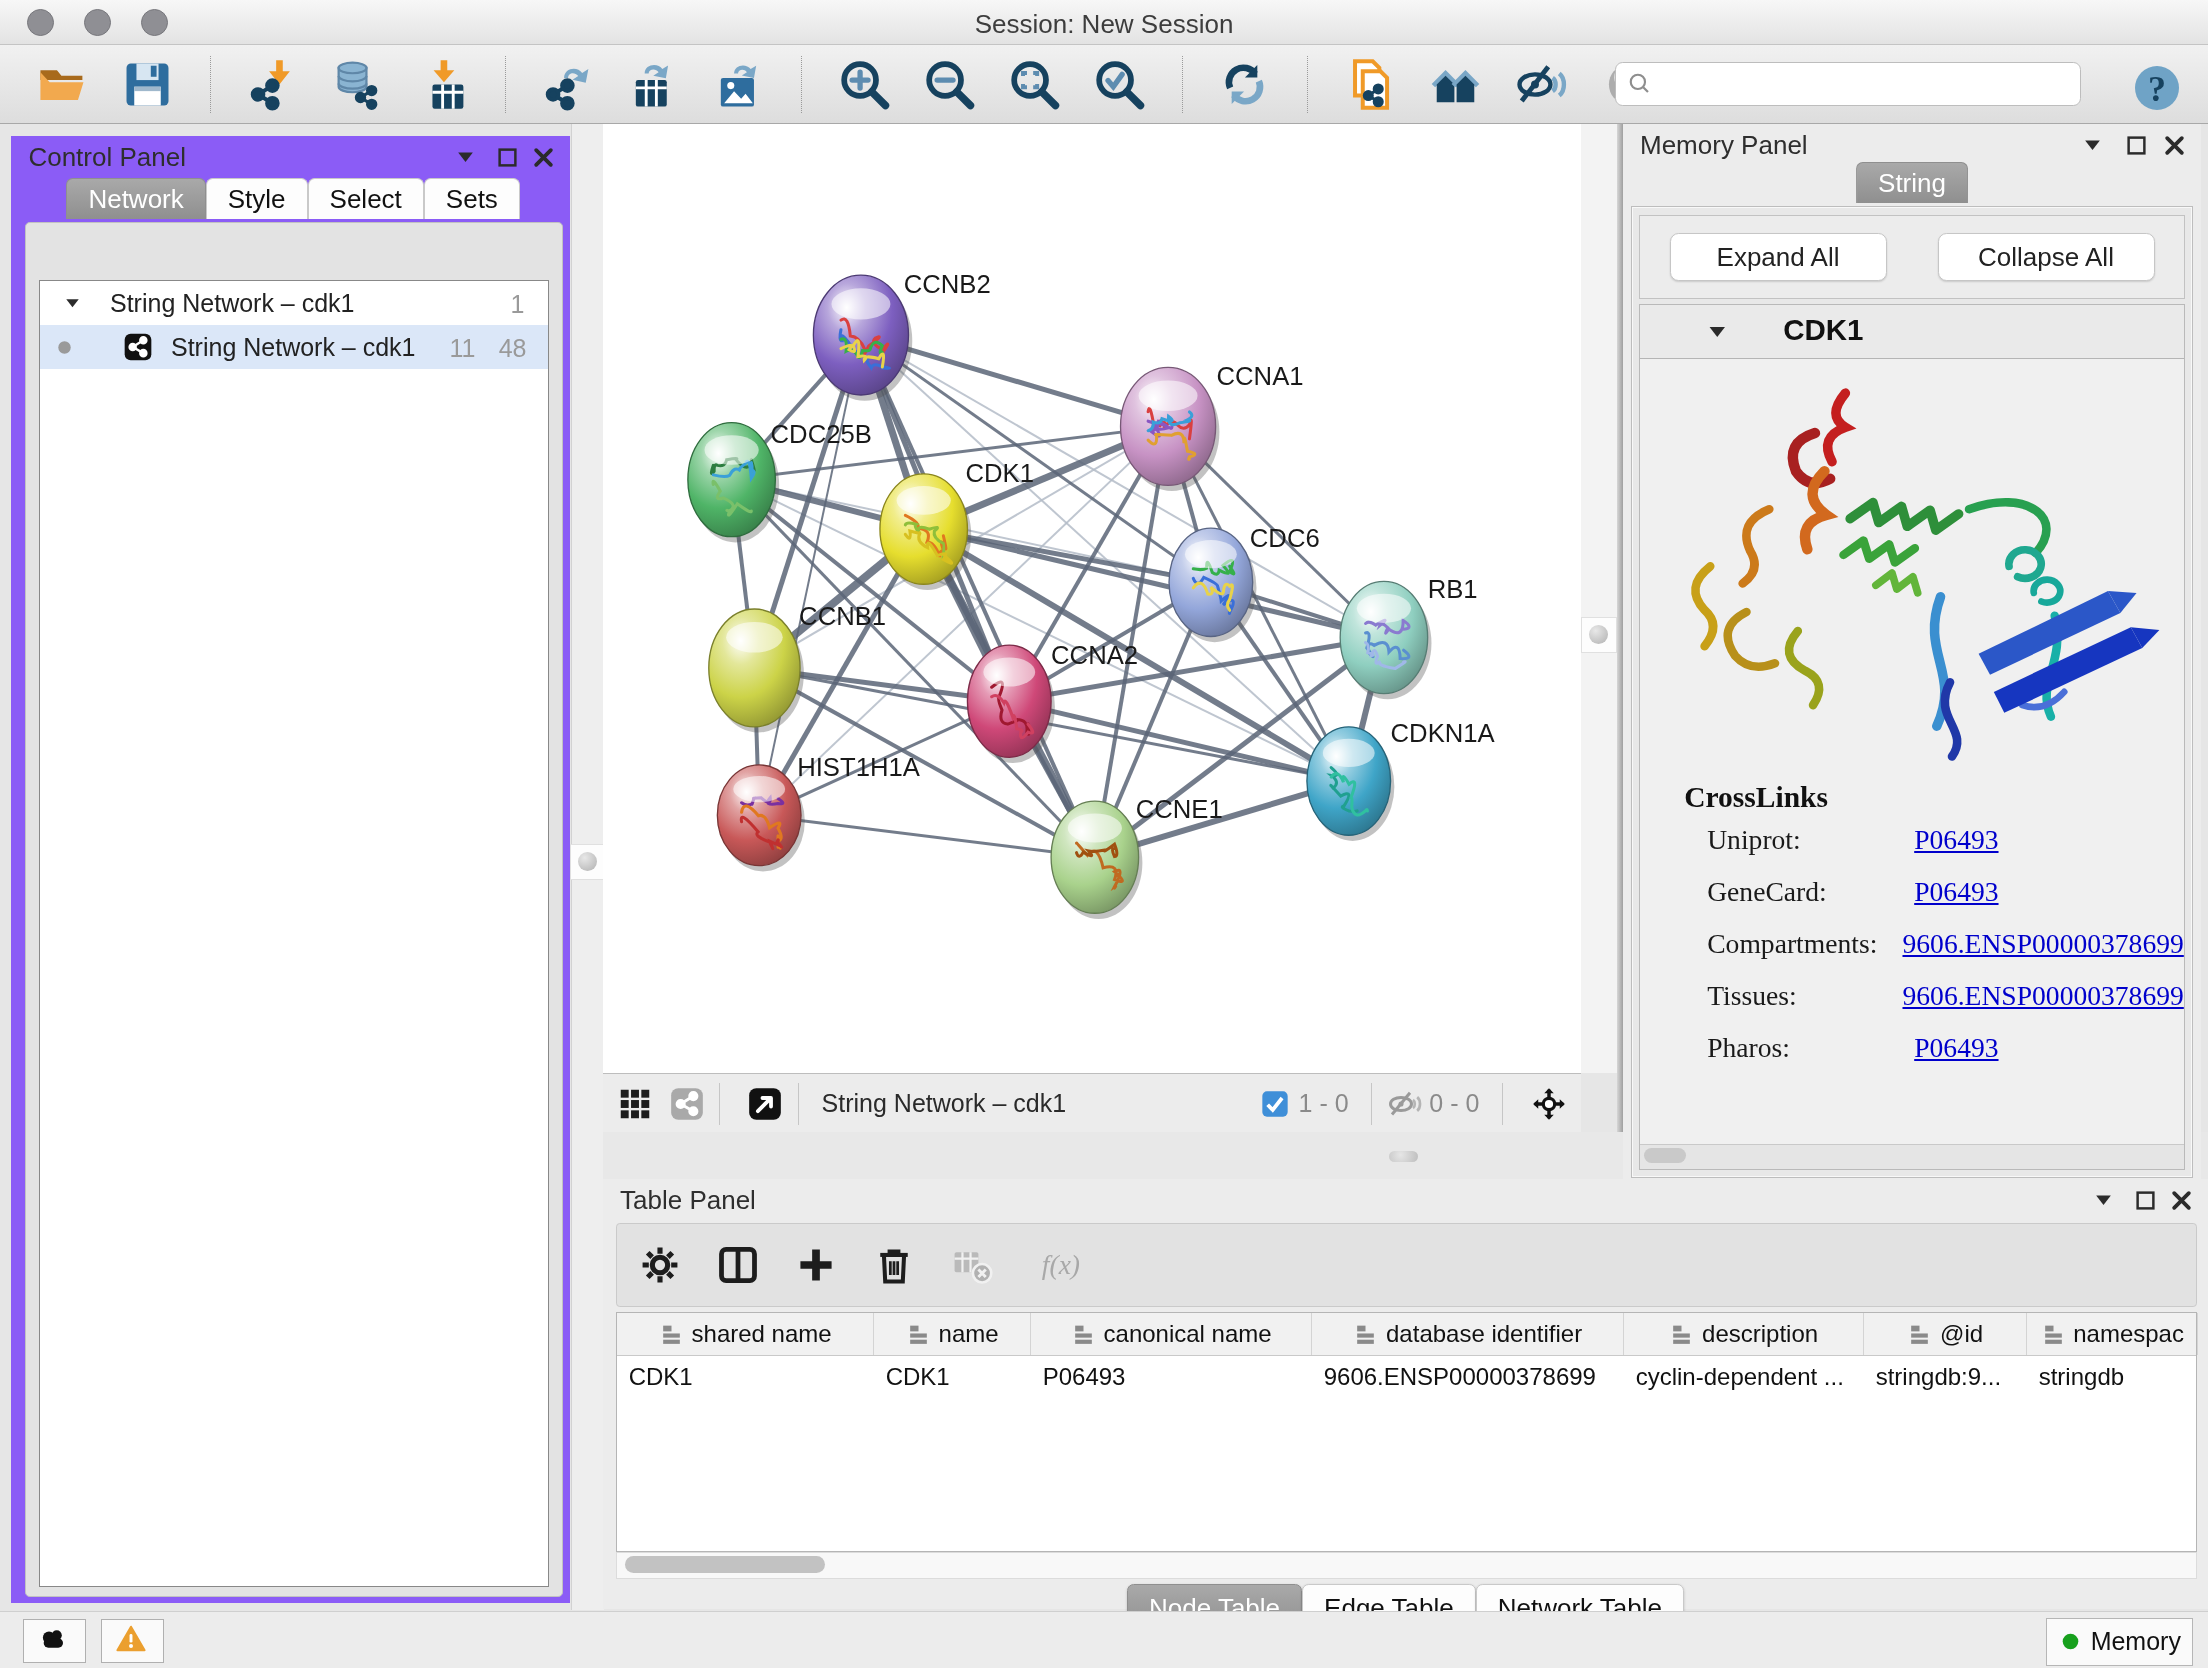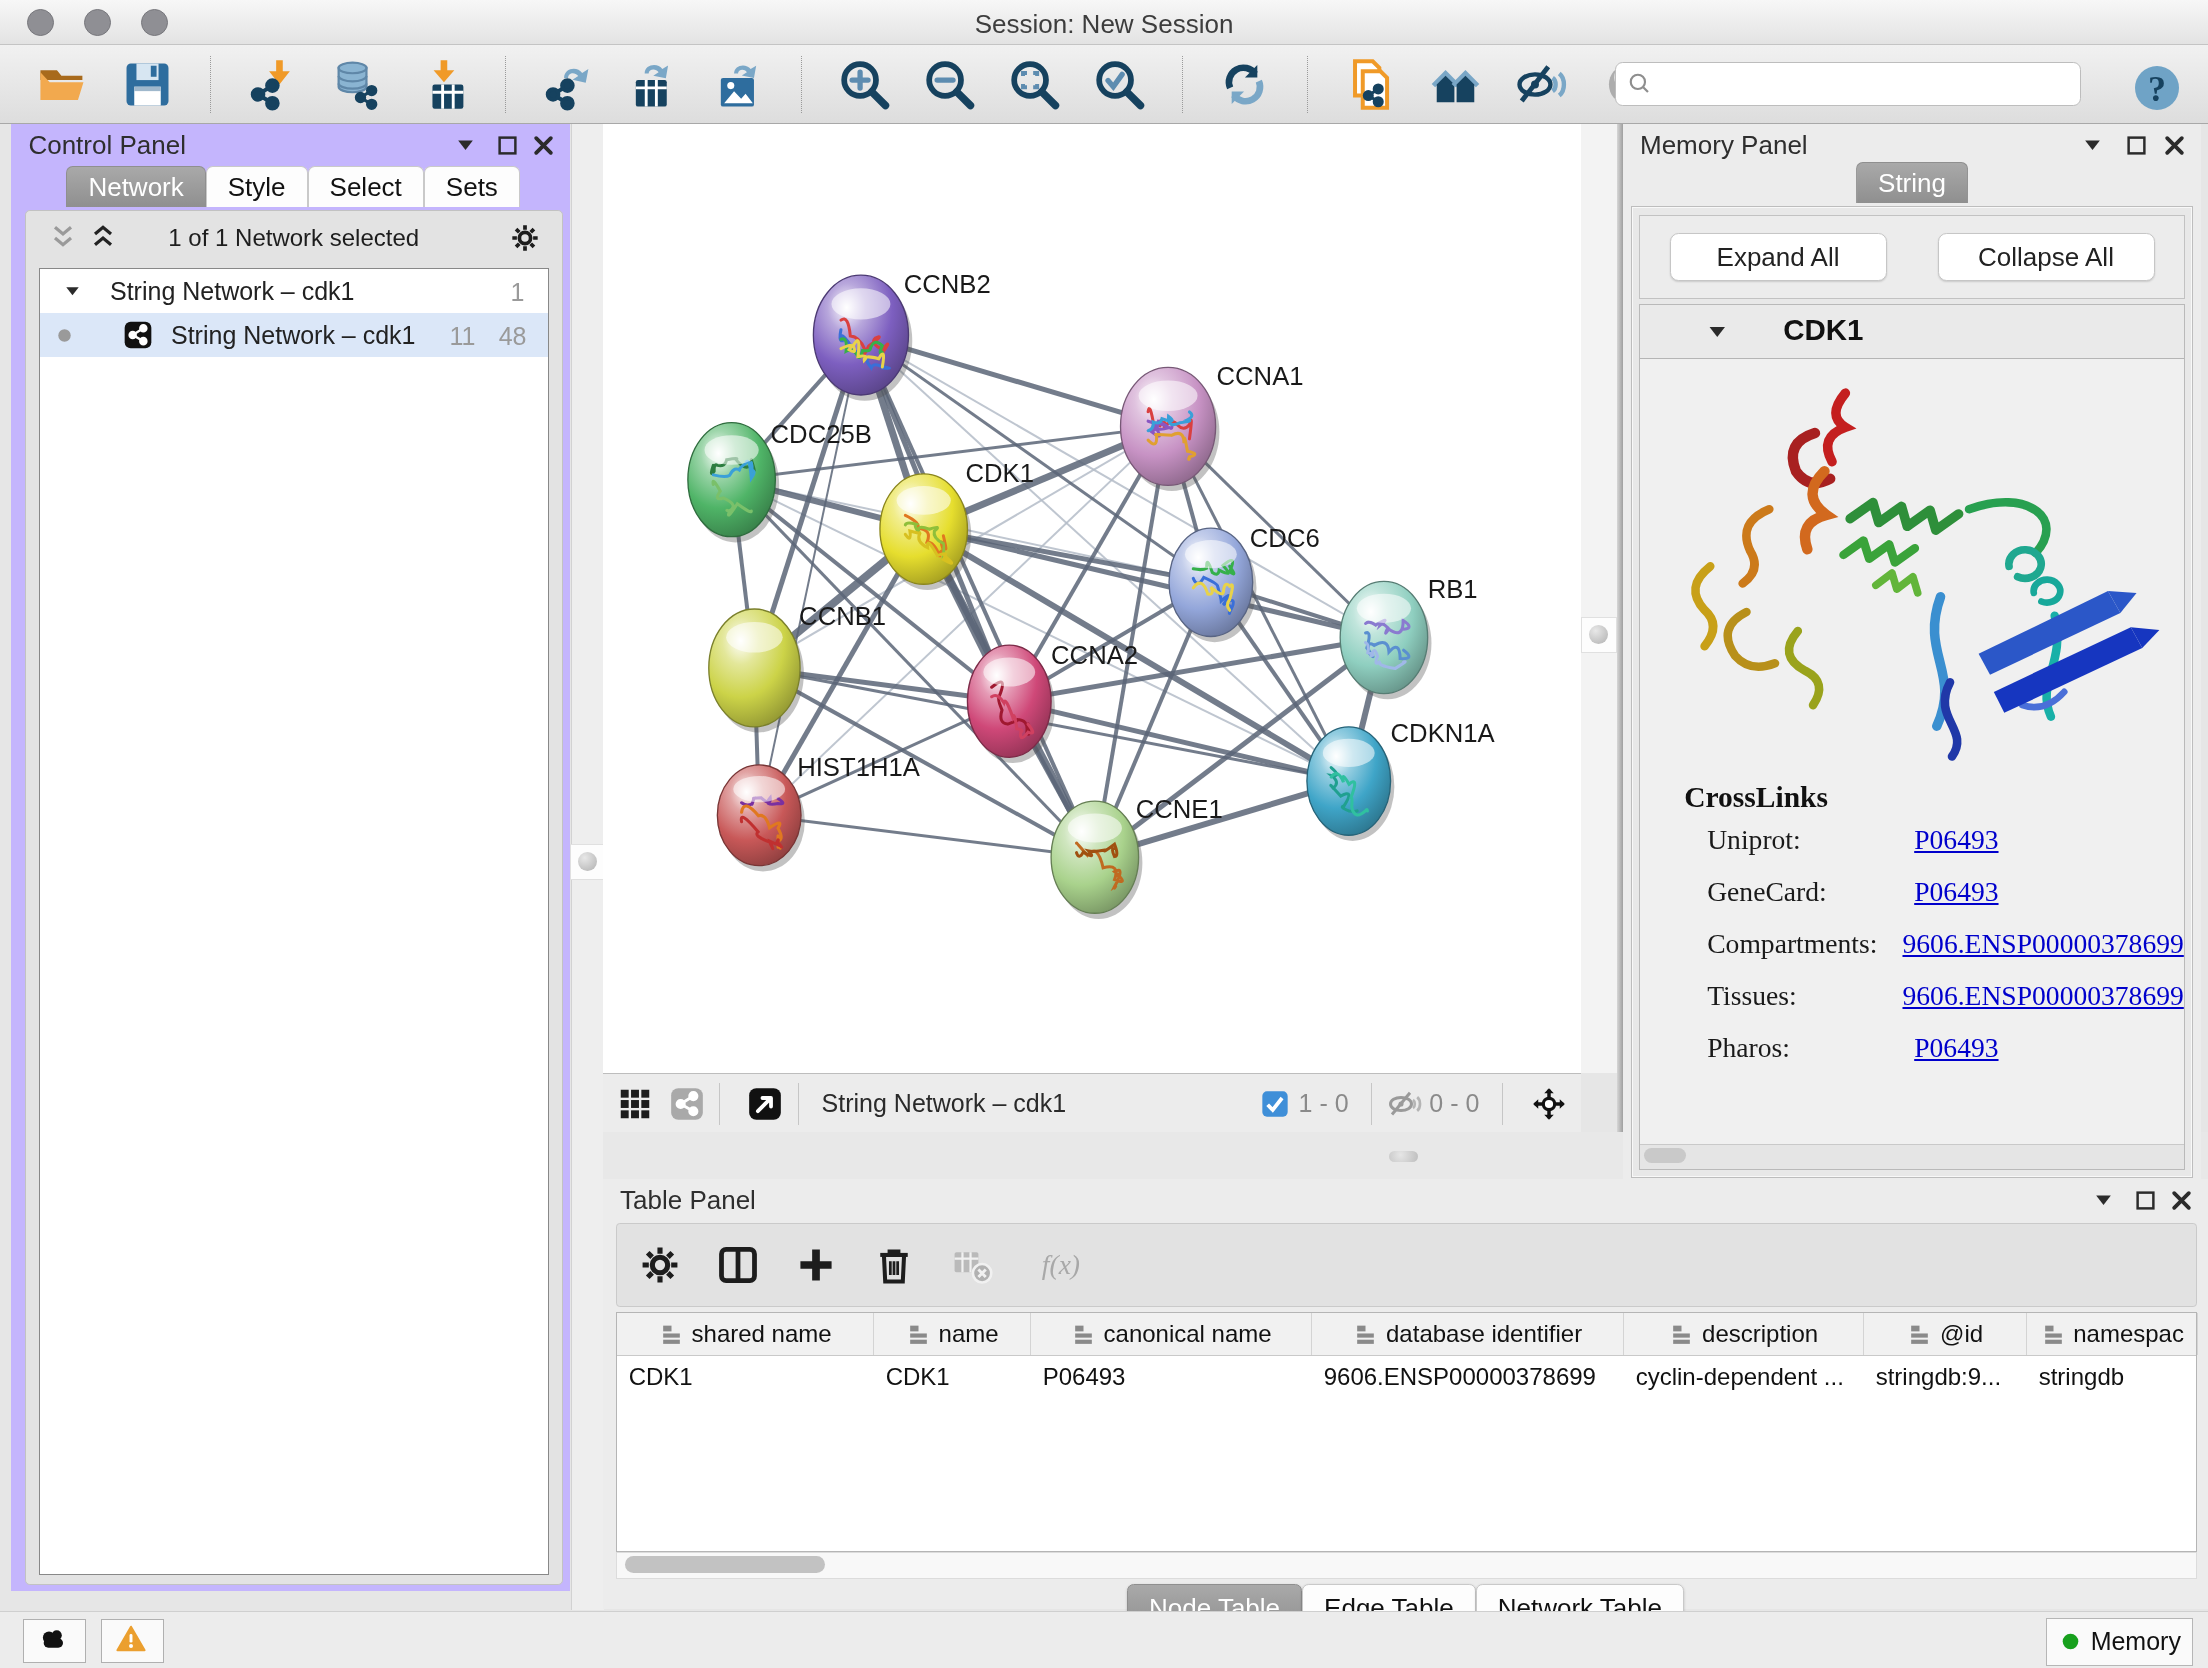--- a/index.html
+++ b/index.html
@@ -29,21 +29,21 @@
 
   
   .phead{position:absolute;left:0;right:0;top:0;height:40px;}
   .phead .ptitle{position:absolute;left:17px;top:5.7px;font-size:26px;color:#2e2e2e;}
   .pico{position:absolute;top:7.6px;width:27px;height:27px;}
   .tab{height:40px;line-height:40px;padding:0 21px;font-size:26px;background:#fdfdfd;
     border:1px solid #c9c9c9;border-bottom:none;border-radius:6.7px 6.7px 0 0;color:#111;}
   .tab.sel{background:linear-gradient(#a9a9a9,#8f8f8f);color:#fff;border-color:#8f8f8f;}
 
   
-  #control-panel{position:absolute;left:11.4px;top:124px;width:559px;height:1467px;background:#c4b5fd;}
+  #control-panel{position:absolute;left:11.4px;top:136px;width:559px;height:1467px;background:#8b5cf6;}
   #cp-tabs{position:absolute;left:55px;top:42px;display:flex;}
   .cp-box{position:absolute;left:13.3px;right:7.6px;top:86px;bottom:5.7px;background:#e3e3e3;
     border:1px solid #c2c2c2;border-radius:4.8px;}
   .cp-selrow{position:absolute;left:0;right:0;top:0;height:53px;}
   .cp-selrow .mini{position:absolute;width:32px;height:32px;top:10.5px;}
   .cp-summary{position:absolute;left:0;right:0;top:13.3px;text-align:center;font-size:24px;color:#1d1d1d;}
   .cp-tree{position:absolute;left:13.3px;right:13.3px;top:57px;bottom:9.5px;background:#fff;border:1px solid #888;}
   .treerow{position:relative;height:44px;font-size:25px;}
   .treerow .cnt{position:absolute;top:8.6px;color:#9a9a9a;}
   .treerow.selrow{background:#dbe7f8;}
@@ -275,35 +275,20 @@
           <path d="M5.5 5.5l13 13M18.5 5.5l-13 13" stroke="#2b2b2b" stroke-width="3.4" stroke-linecap="round"></path>
         </svg></span>
   </div>
   <div id="cp-tabs">
       <div class="tab sel">Network</div>
       <div class="tab">Style</div>
       <div class="tab">Select</div>
       <div class="tab">Sets</div>
     </div>
   <div class="cp-box">
-    <div class="cp-selrow">
-      <span class="mini" style="left:21px"><svg viewBox="0 0 24 24" width="100%" height="100%">
-            <path d="M6 4l6 5 6-5M6 12l6 5 6-5" fill="none" stroke="#9a9a9a" stroke-width="2.4"></path>
-          </svg></span>
-      <span class="mini" style="left:61px"><svg viewBox="0 0 24 24" width="100%" height="100%">
-            <path d="M6 9l6-5 6 5M6 17l6-5 6 5" fill="none" stroke="#222" stroke-width="2.4"></path>
-          </svg></span>
-      <span class="cp-summary">1 of 1 Network selected</span>
-      <span class="mini" style="right:21px"><svg viewBox="0 0 24 24" width="100%" height="100%">
-            <g stroke="#1d1d1d" stroke-width="2.8" fill="none">
-              <circle cx="12" cy="12" r="4.2"></circle>
-              <path d="M12 2.5v3.4M12 18.1v3.4M2.5 12h3.4M18.1 12h3.4M5.3 5.3l2.4 2.4M16.3 16.3l2.4 2.4M18.7 5.3l-2.4 2.4M7.7 16.3l-2.4 2.4"></path>
-            </g>
-          </svg></span>
-    </div>
     <div class="cp-tree">
       <div class="treerow">
         <span style="position:absolute;left:21px;top:10.5px;width:23px;height:23px"><svg viewBox="0 0 24 24" width="100%" height="100%">
               <path d="M5.5 7.5h13L12 16z" fill="#2b2b2b"></path>
             </svg></span>
         <span style="position:absolute;left:70px;top:7.6px">String Network – cdk1</span>
         <span class="cnt" style="right:23px">1</span>
       </div>
       <div class="treerow selrow">
         <span style="position:absolute;left:13.3px;top:10.5px;width:23px;height:23px"><svg viewBox="0 0 24 24" width="100%" height="100%">

